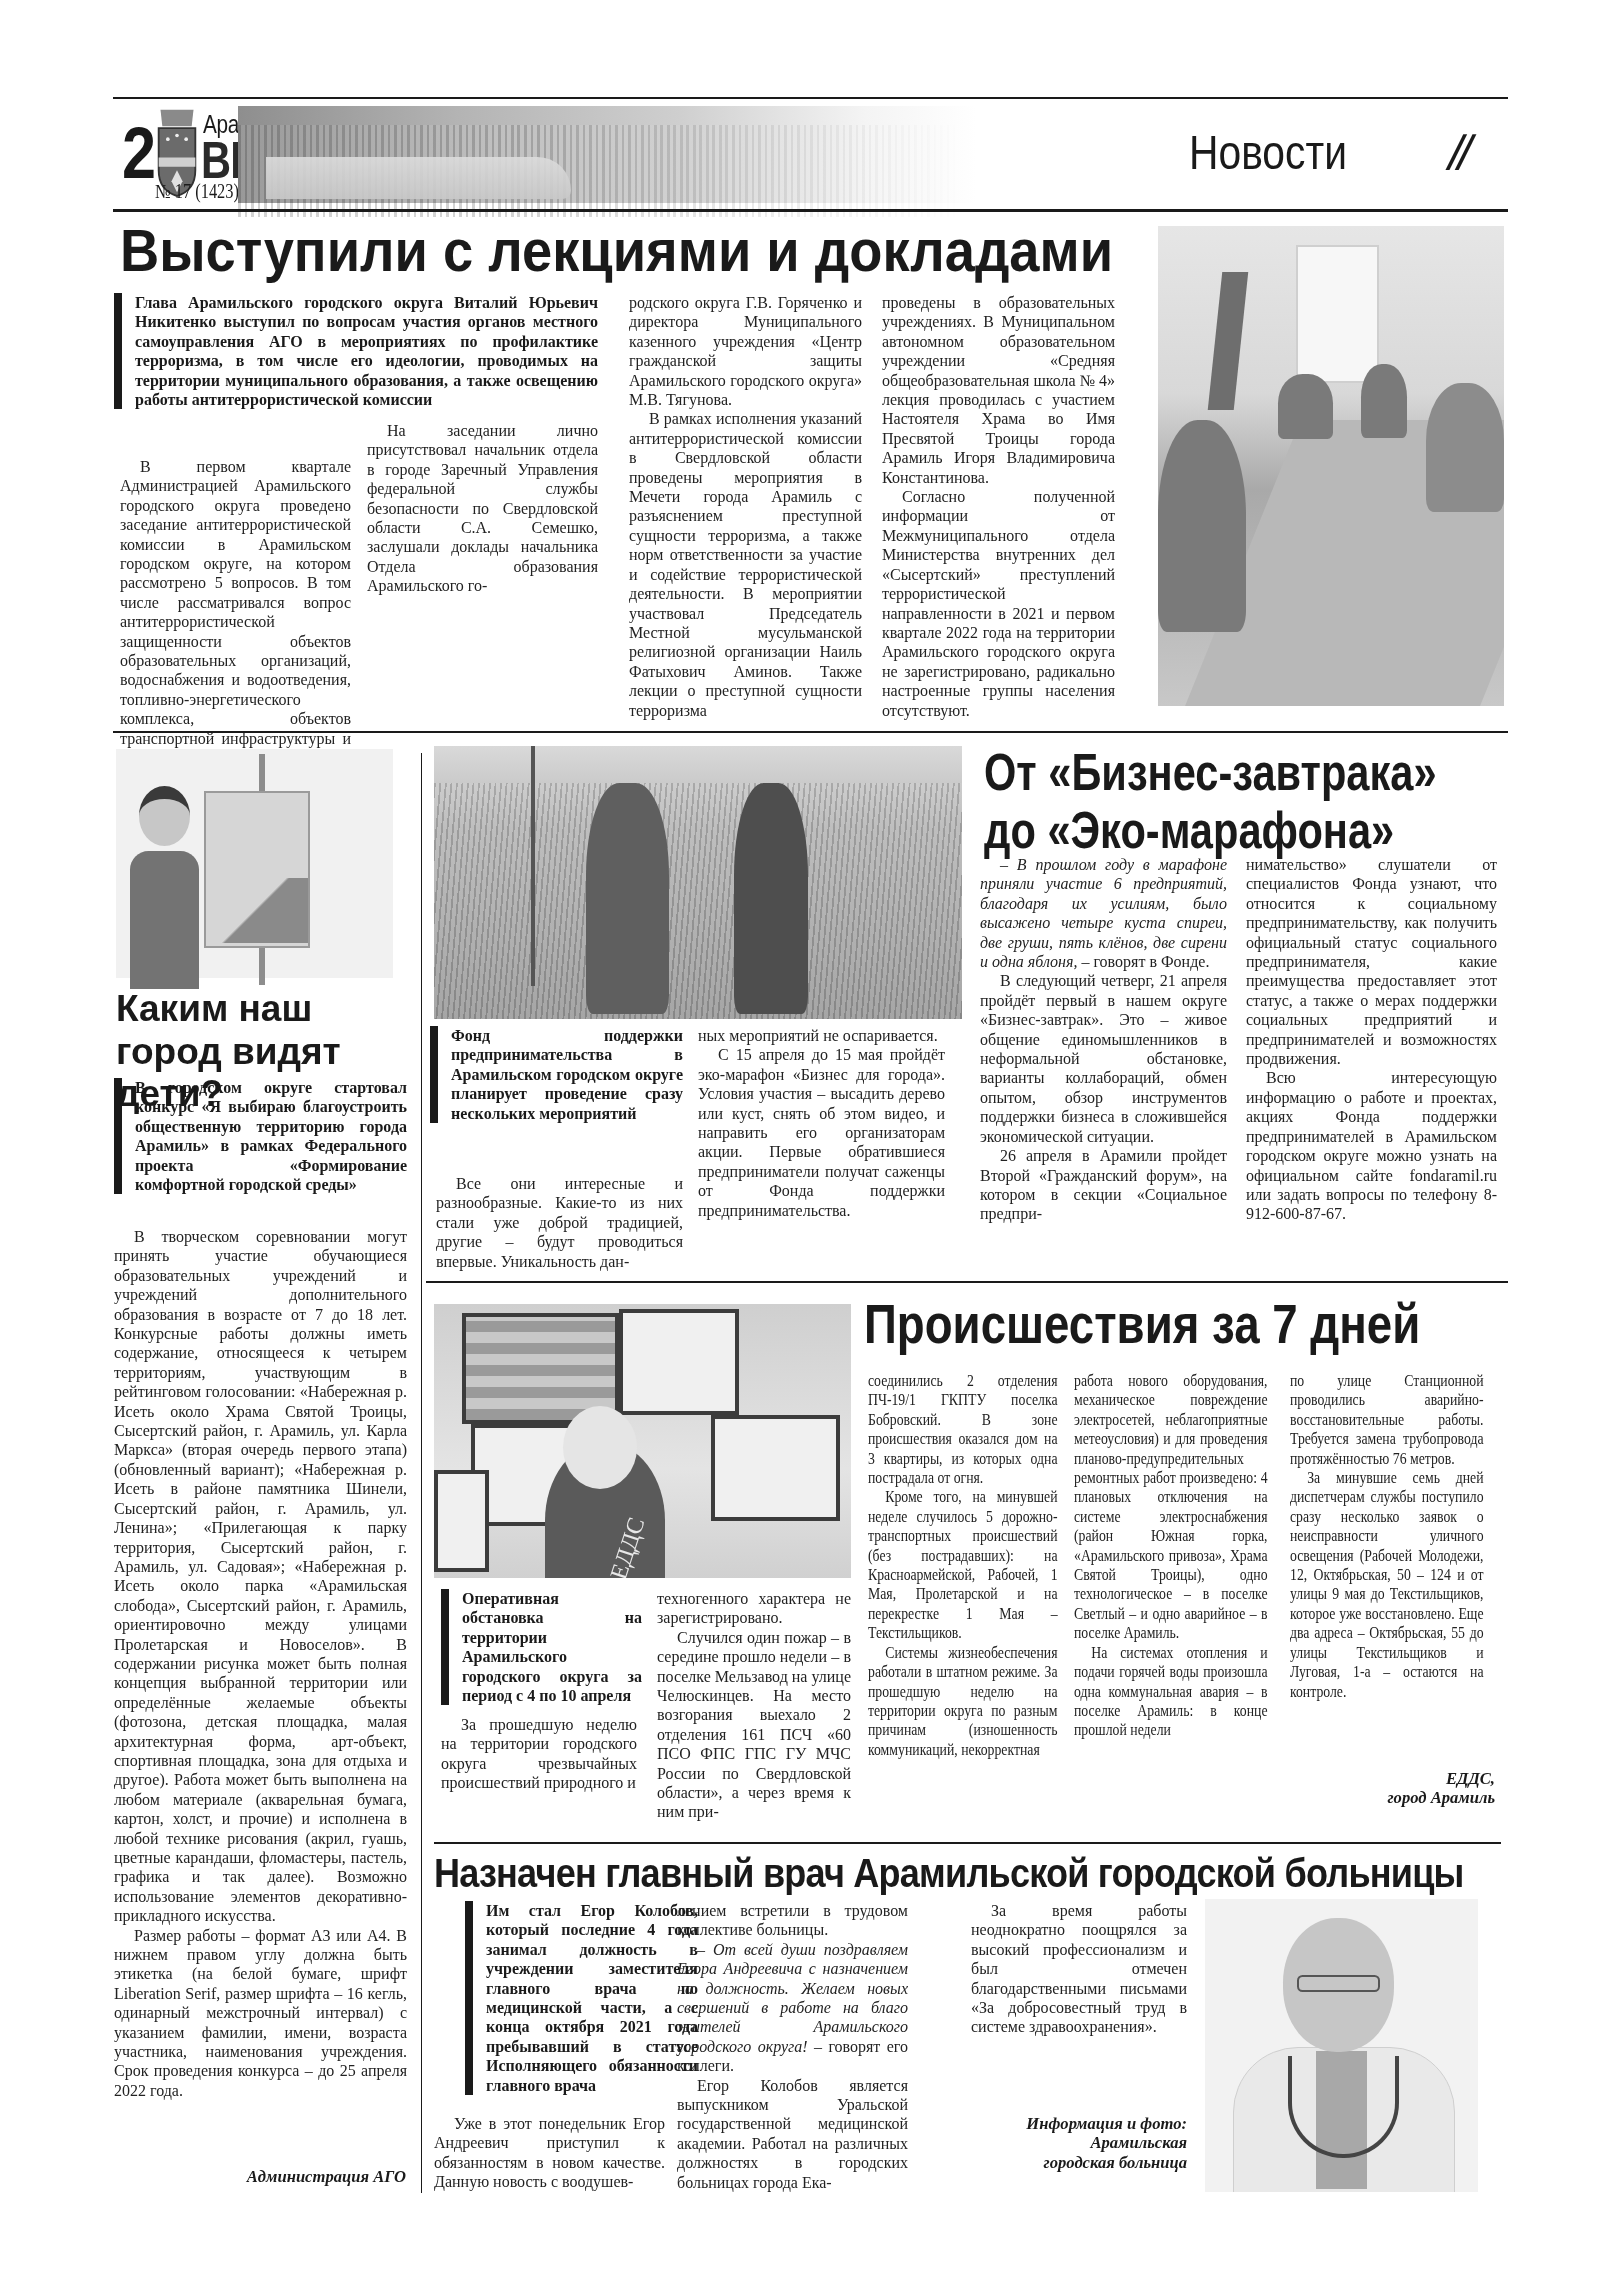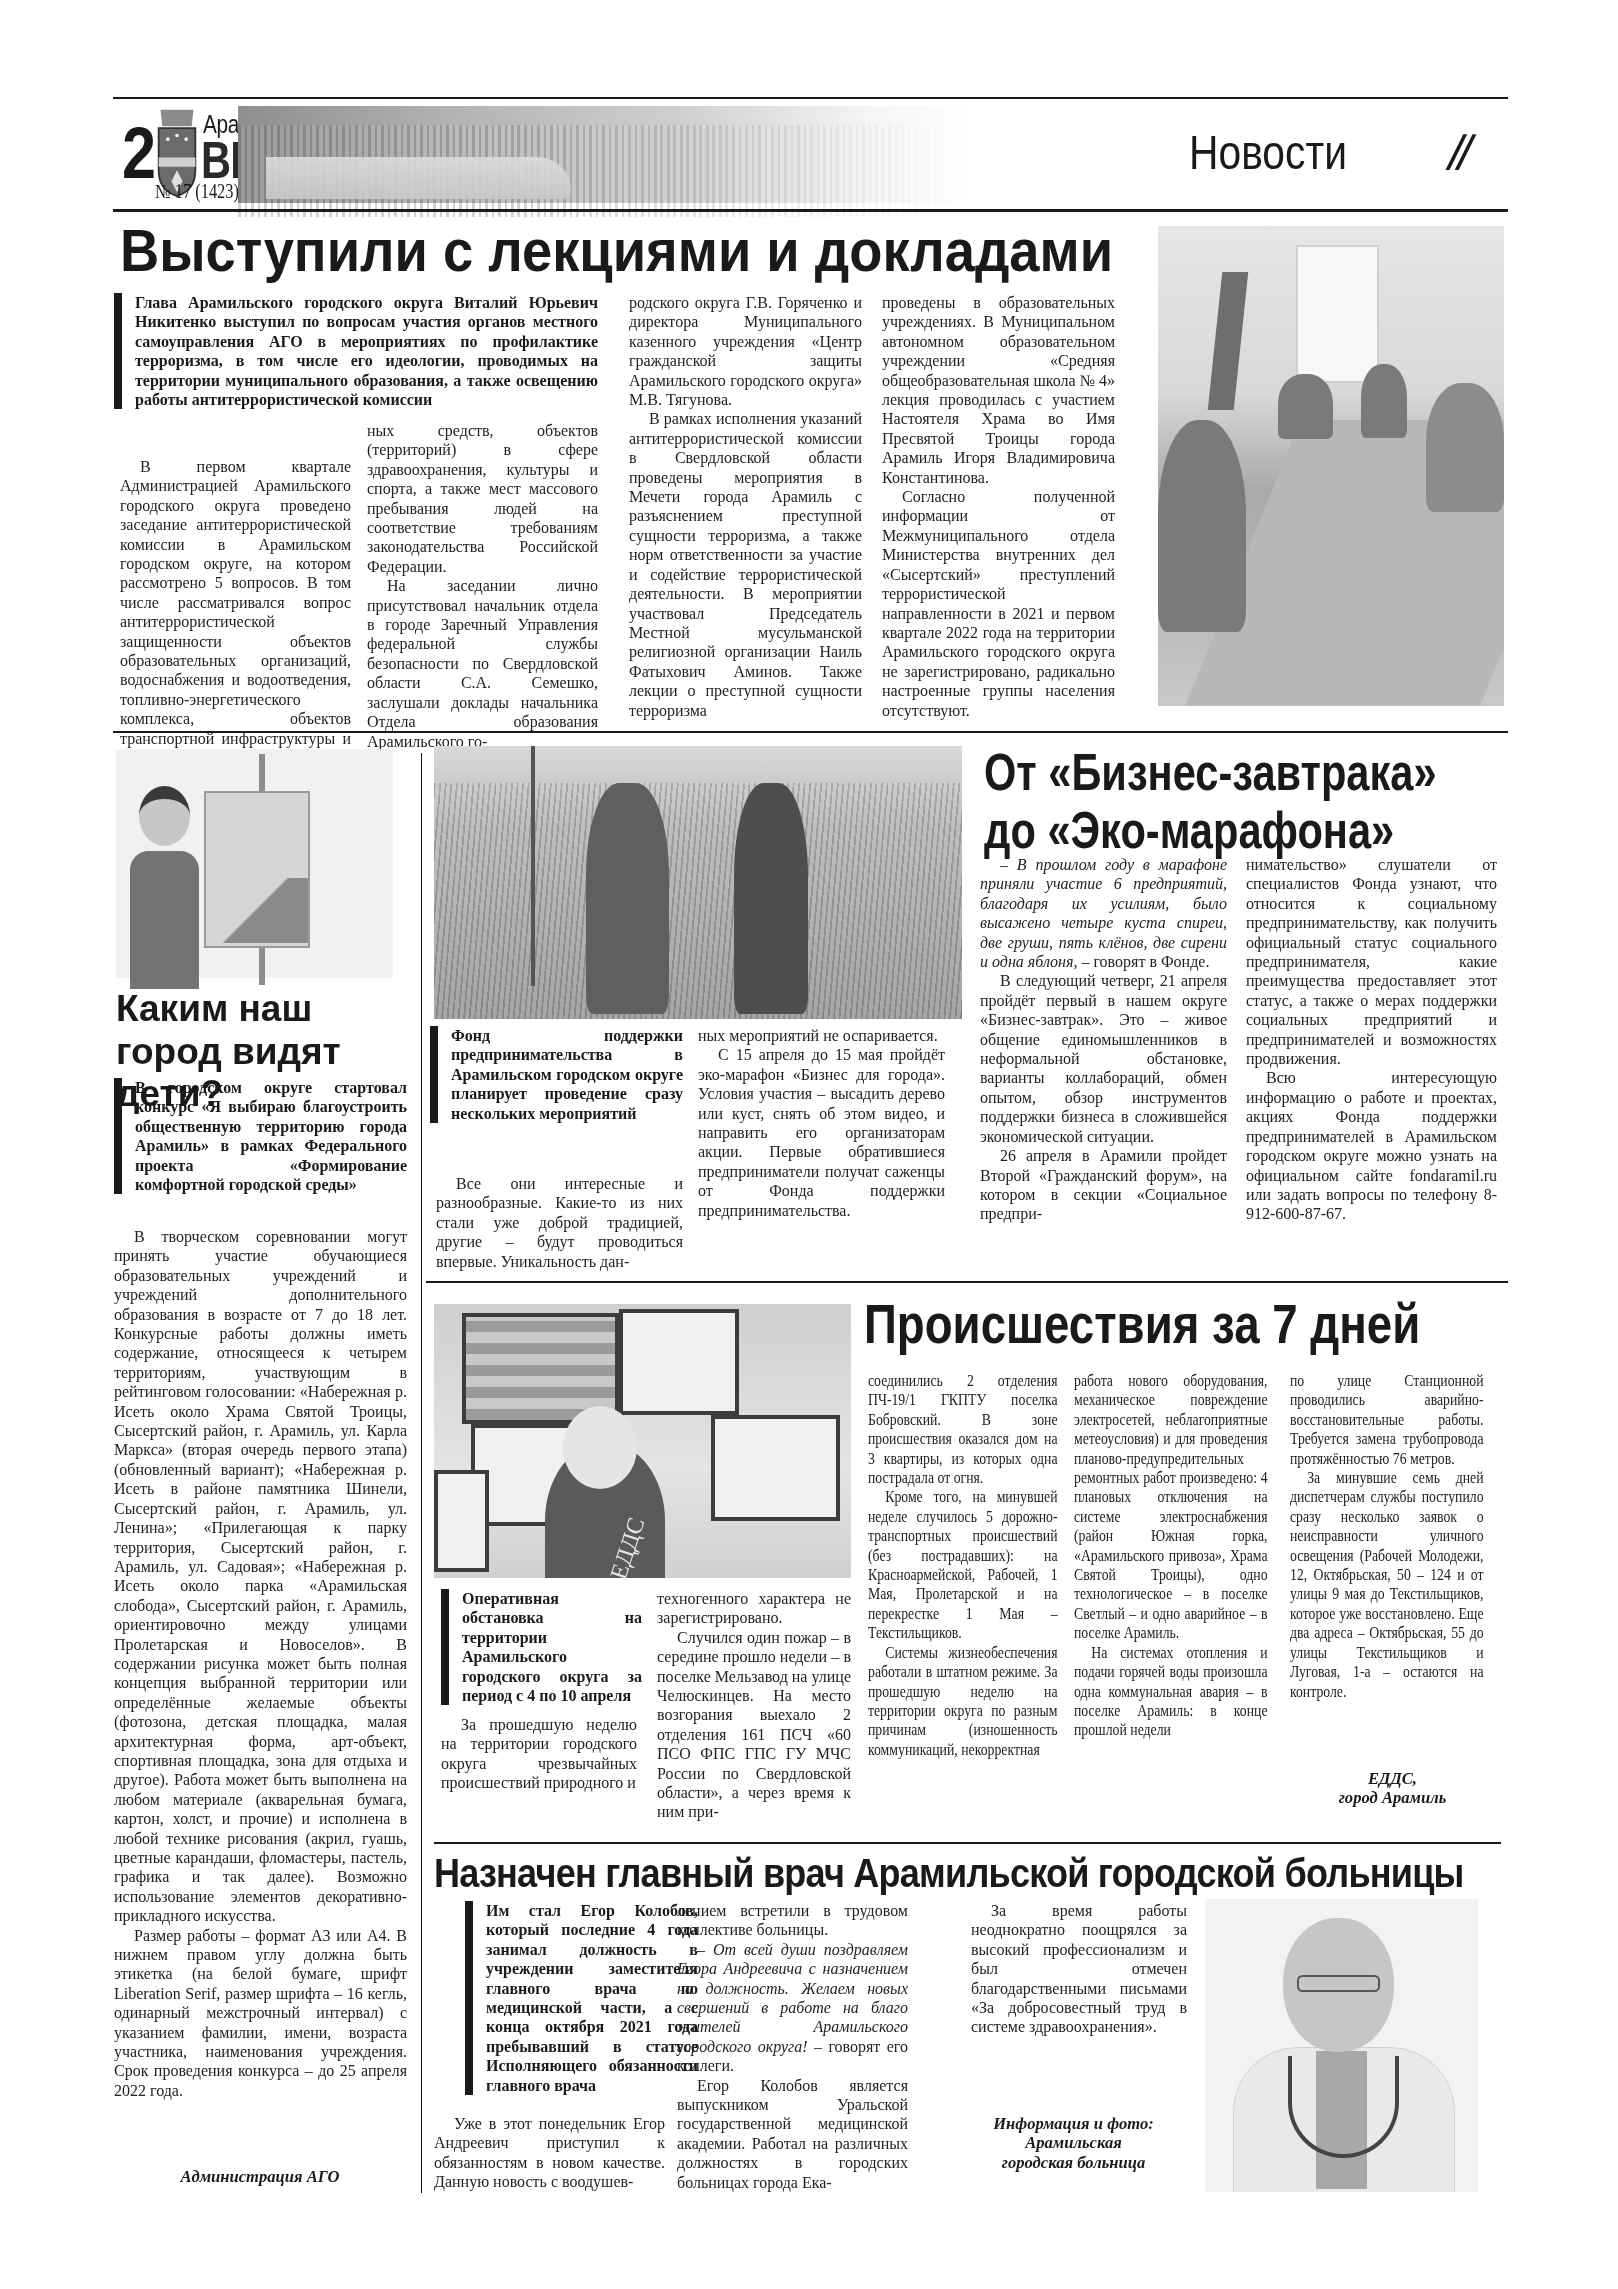--- a/index.html
+++ b/index.html
@@ -31,21 +31,21 @@
 
   
   .lead { position: absolute; border-left: 8.3px solid #1a1a1a; padding-left: 13px; font-weight: 700; font-size: 16px; line-height: 19.4px; text-align: justify; color: #1a1a1a; }
 
   
   .col { position: absolute; font-size: 16px; line-height: 19.4px; text-align: justify; color: #222; hyphens: manual; }
   .col p { text-indent: 20px; }
   .col p.noind { text-indent: 0; }
   .col em { font-style: italic; }
   .cond { transform: scaleX(0.86); transform-origin: left top; width: 116% !important; }
-  .sign { position: absolute; font-weight: 700; font-style: italic; font-size: 16.6px; line-height: 19.4px; text-align: center; color: #1a1a1a; }
+  .sign { position: absolute; font-weight: 700; font-style: italic; font-size: 16.6px; line-height: 19.4px; text-align: right; color: #1a1a1a; }
 
   
   .photo { position: absolute; overflow: hidden; background: #bdbdbd; }
   .photo-meeting { background: linear-gradient(180deg, #e6e6e6 0%, #d8d8d8 35%, #a9a9a9 55%, #c8c8c8 100%); }
   .photo-meeting .window { position: absolute; left: 138px; top: 18.5px; width: 83px; height: 138px; background: #f7f7f7; border: 2.8px solid #cfcfcf; }
   .photo-meeting .flag { position: absolute; left: 57px; top: 46px; width: 26px; height: 138px; background: #6e6e6e; transform: skewX(-6deg); }
   .photo-meeting .table { position: absolute; left: 83px; top: 194px; width: 295px; height: 295px; background: #b8b8b8; transform: skewX(-22deg); }
   .photo-meeting .person { position: absolute; border-radius: 45% 45% 10% 10%; background: #7a7a7a; }
 
   .photo-field { background: linear-gradient(180deg, #d9d9d9 0%, #b9b9b9 30%, #9c9c9c 100%); }
@@ -100,21 +100,20 @@
 <div class="abs section" style="left:1189px;top:129px;">Новости</div>
 <div class="abs section-mark" style="left:1460px;top:129px;">//</div>
 <div class="rule" style="left:113px;top:209px;width:1395px;height:2.8px;"></div>
 
 <div class="abs h-big h1" style="left:120px;top:222px;">Выступили с лекциями и докладами</div>
 <div class="lead" style="left:114px;top:293px;width:484px;">Глава Арамильского городского округа Виталий Юрьевич Никитенко выступил по вопросам участия органов местного самоуправления АГО в мероприятиях по профилактике терроризма, в том числе его идеологии, проводимых на территории муниципального образования, а также освещению работы антитеррористической комиссии</div>
 <div class="col" style="left:120px;top:421px;width:231px;margin-top:36px;">
     <p>В первом квартале Администрацией Арамильского городского округа проведено заседание антитеррористической комиссии в Арамильском городском округе, на котором рассмотрено 5 вопросов. В том числе рассматривался вопрос антитеррористической защищенности объектов образовательных организаций, водоснабжения и водоотведения, топливно-энергетического комплекса, объектов транспортной инфраструктуры и транспорт-</p>
   </div>
 <div class="col" style="left:367px;top:421px;width:231px;">
-  <p class="noind">ных средств, объектов (территорий) в сфере здравоохранения, культуры и спорта, а также мест массового пребывания людей на соответствие требованиям законодательства Российской Федерации.</p>
   <p>На заседании лично присутствовал начальник отдела в городе Заречный Управления федеральной службы безопасности по Свердловской области С.А. Семешко, заслушали доклады начальника Отдела образования Арамильского го-</p>
 </div>
 <div class="col" style="left:629px;top:293px;width:233px;">
   <p class="noind">родского округа Г.В. Горяченко и директора Муниципального казенного учреждения «Центр гражданской защиты Арамильского городского округа» М.В. Тягунова.</p>
   <p>В рамках исполнения указаний антитеррористической комиссии в Свердловской области проведены мероприятия в Мечети города Арамиль с разъяснением преступной сущности терроризма, а также норм ответственности за участие и содействие террористической деятельности. В мероприятии участвовал Председатель Местной мусульманской религиозной организации Наиль Фатыхович Аминов. Также лекции о преступной сущности терроризма</p>
 </div>
 <div class="col" style="left:882px;top:293px;width:233px;">
   <p class="noind">проведены в образовательных учреждениях. В Муниципальном автономном образовательном учреждении «Средняя общеобразовательная школа № 4» лекция проводилась с участием Настоятеля Храма во Имя Пресвятой Троицы города Арамиль Игоря Владимировича Константинова.</p>
   <p>Согласно полученной информации от Межмуниципального отдела Министерства внутренних дел «Сысертский» преступлений террористической направленности в 2021 и первом квартале 2022 года на территории Арамильского городского округа не зарегистрировано, радикально настроенные группы населения отсутствуют.</p>
 </div>

